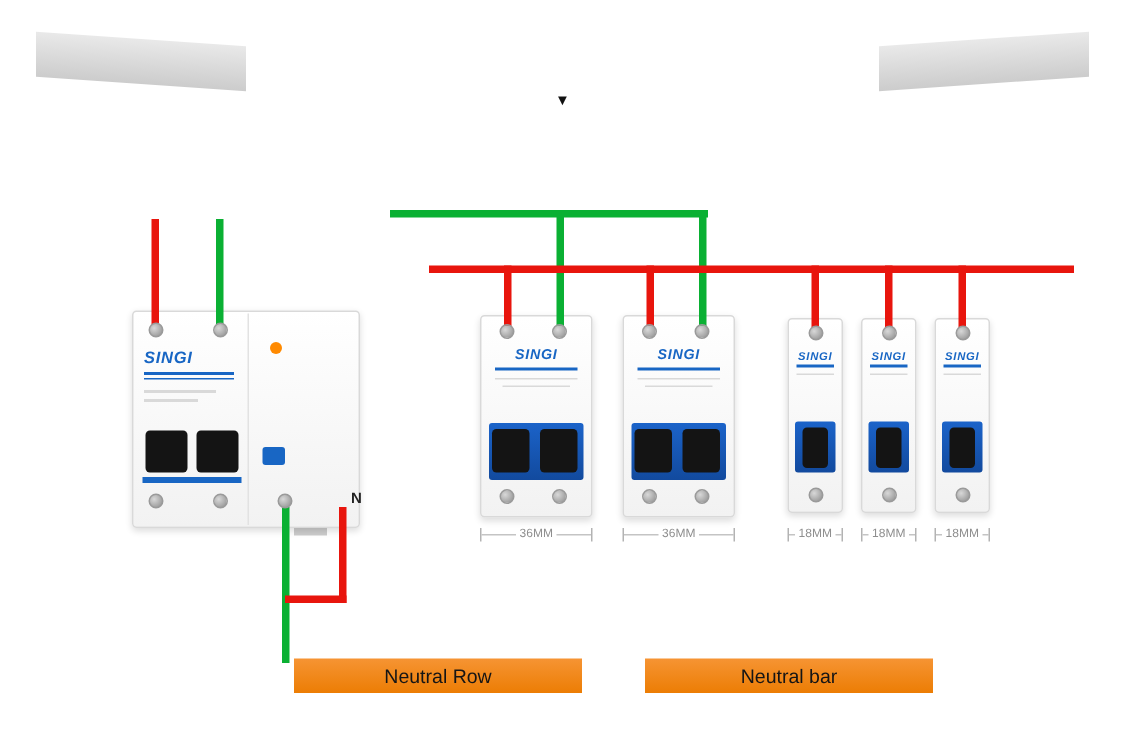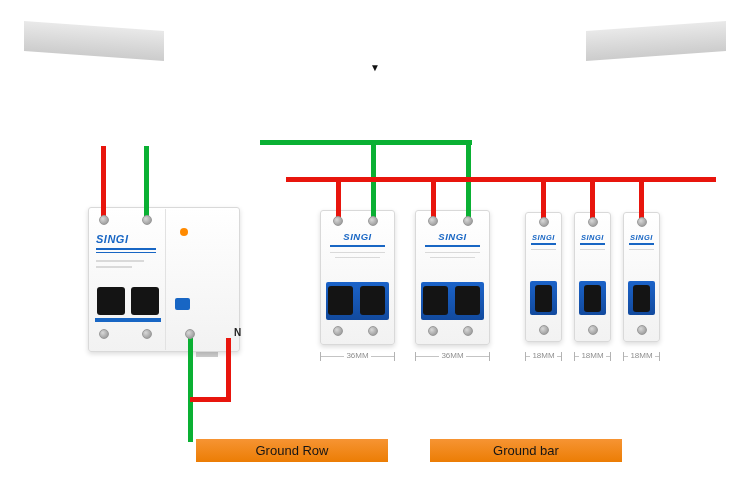--- a/index.html
+++ b/index.html
@@ -169,19 +169,19 @@
   </div>
   <div class="dim" style="left:623px;top:351px;width:37px;">
     <span class="t"></span>
       <span class="l"></span>
       <span class="lab">18MM</span>
       <span class="l"></span>
       <span class="t"></span>
   </div>
 
   <div class="bar" style="left:196px;top:439px;width:192px;">
-    <span>Ground Row</span>
+    <span>Neutral Row</span>
   </div>
   <div class="bar" style="left:430px;top:439px;width:192px;">
-    <span>Ground bar</span>
+    <span>Neutral bar</span>
   </div>
 
 </div>
 
 </body></html>

